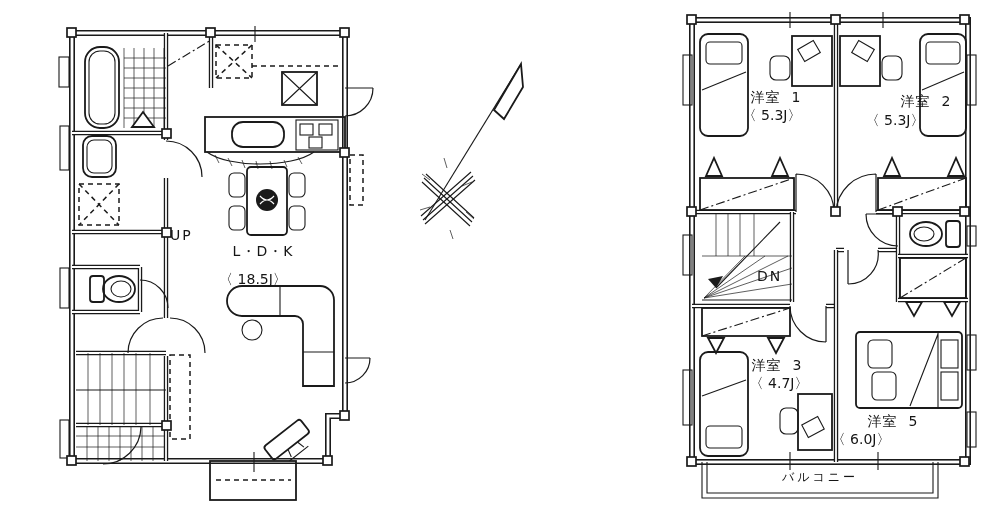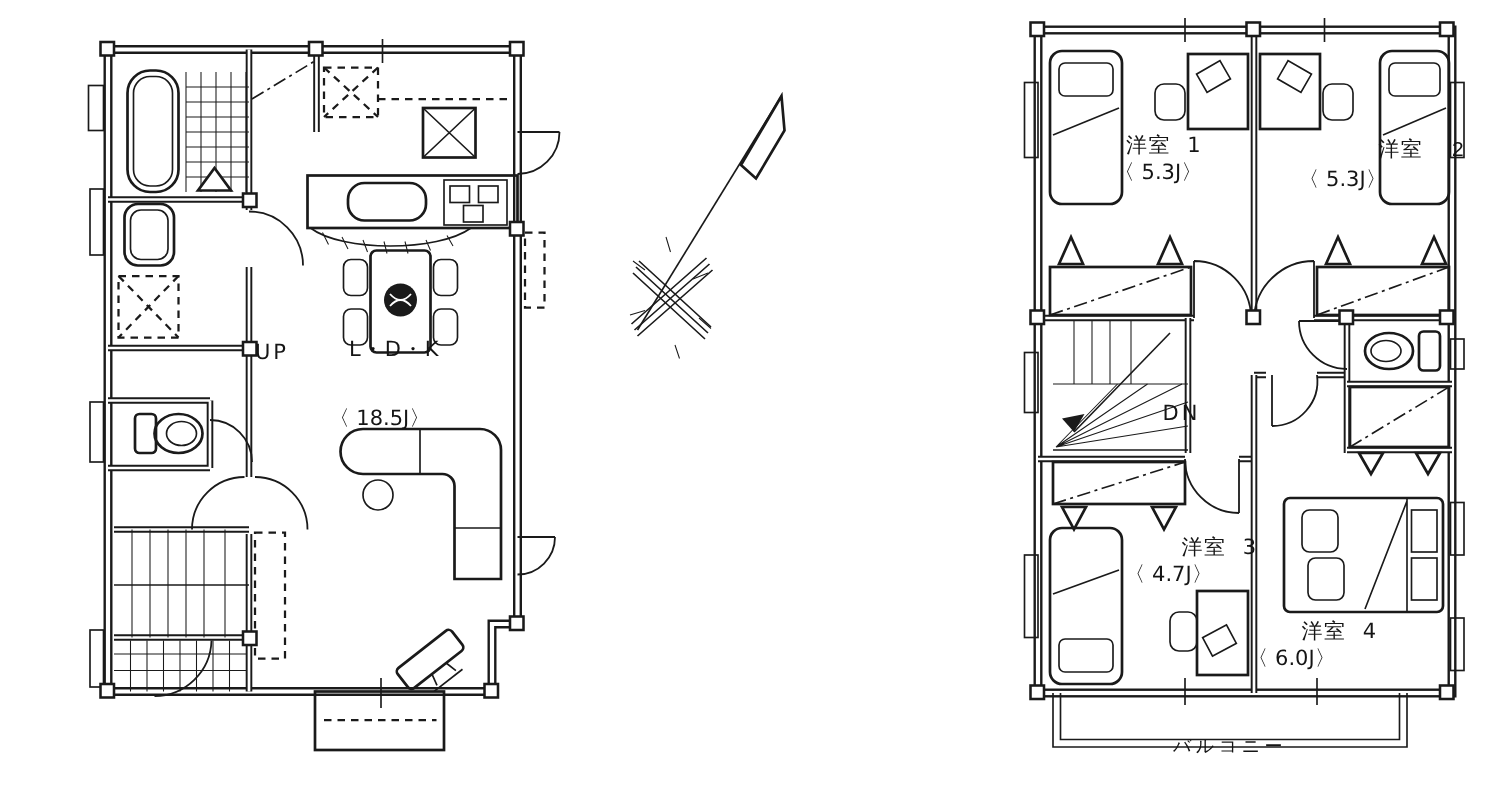--- a/index.html
+++ b/index.html
@@ -341,32 +341,32 @@
       <rect class="p" x="687" y="207" width="9" height="9"></rect>
       <rect class="p" x="960" y="207" width="9" height="9"></rect>
       <rect class="p" x="831" y="207" width="9" height="9"></rect>
       <rect class="p" x="893" y="207" width="9" height="9"></rect>
     </g>
   </g>
 </svg>
 
 <div class="lbl lbl-plain" style="left:170px;top:228px;letter-spacing:2px;">UP</div>
 
-<div class="lbl" style="left:253px;top:226px;padding-left:20px;">L・D・K</div>
+<div class="lbl" style="left:253px;top:244px;padding-left:20px;">L・D・K</div>
 <div class="lbl" style="left:253px;top:272px;letter-spacing:0;">〈 18.5J〉</div>
 
 <div class="lbl" style="left:776px;top:90px;">洋室  1</div>
 <div class="lbl" style="left:772px;top:108px;letter-spacing:0;">〈 5.3J〉</div>
 
-<div class="lbl" style="left:948px;top:94px;font-family:Liberation Mono, monospace;">洋室  2</div>
+<div class="lbl" style="left:926px;top:94px;">洋室  2</div>
 <div class="lbl" style="left:895px;top:113px;letter-spacing:0;">〈 5.3J〉</div>
 
-<div class="lbl lbl-plain" style="left:775px;top:269px;letter-spacing:2px;">DN</div>
-
-<div class="lbl" style="left:813px;top:358px;">洋室  3</div>
+<div class="lbl lbl-plain" style="left:757px;top:269px;letter-spacing:2px;">DN</div>
+
+<div class="lbl" style="left:777px;top:358px;">洋室  3</div>
 <div class="lbl" style="left:774px;top:376px;letter-spacing:0;padding-left:10px;">〈 4.7J〉</div>
 
-<div class="lbl" style="left:893px;top:414px;">洋室  4</div>
+<div class="lbl" style="left:893px;top:414px;">洋室  5</div>
 <div class="lbl" style="left:861px;top:432px;letter-spacing:0;">〈 6.0J〉</div>
 
-<div class="lbl lbl-sp" style="left:820px;top:471px;font-size:12px;margin-top:20px;">バルコニー</div>
+<div class="lbl lbl-sp" style="left:820px;top:471px;font-size:12px;">バルコニー</div>
 
 </div>
 
 </body></html>

